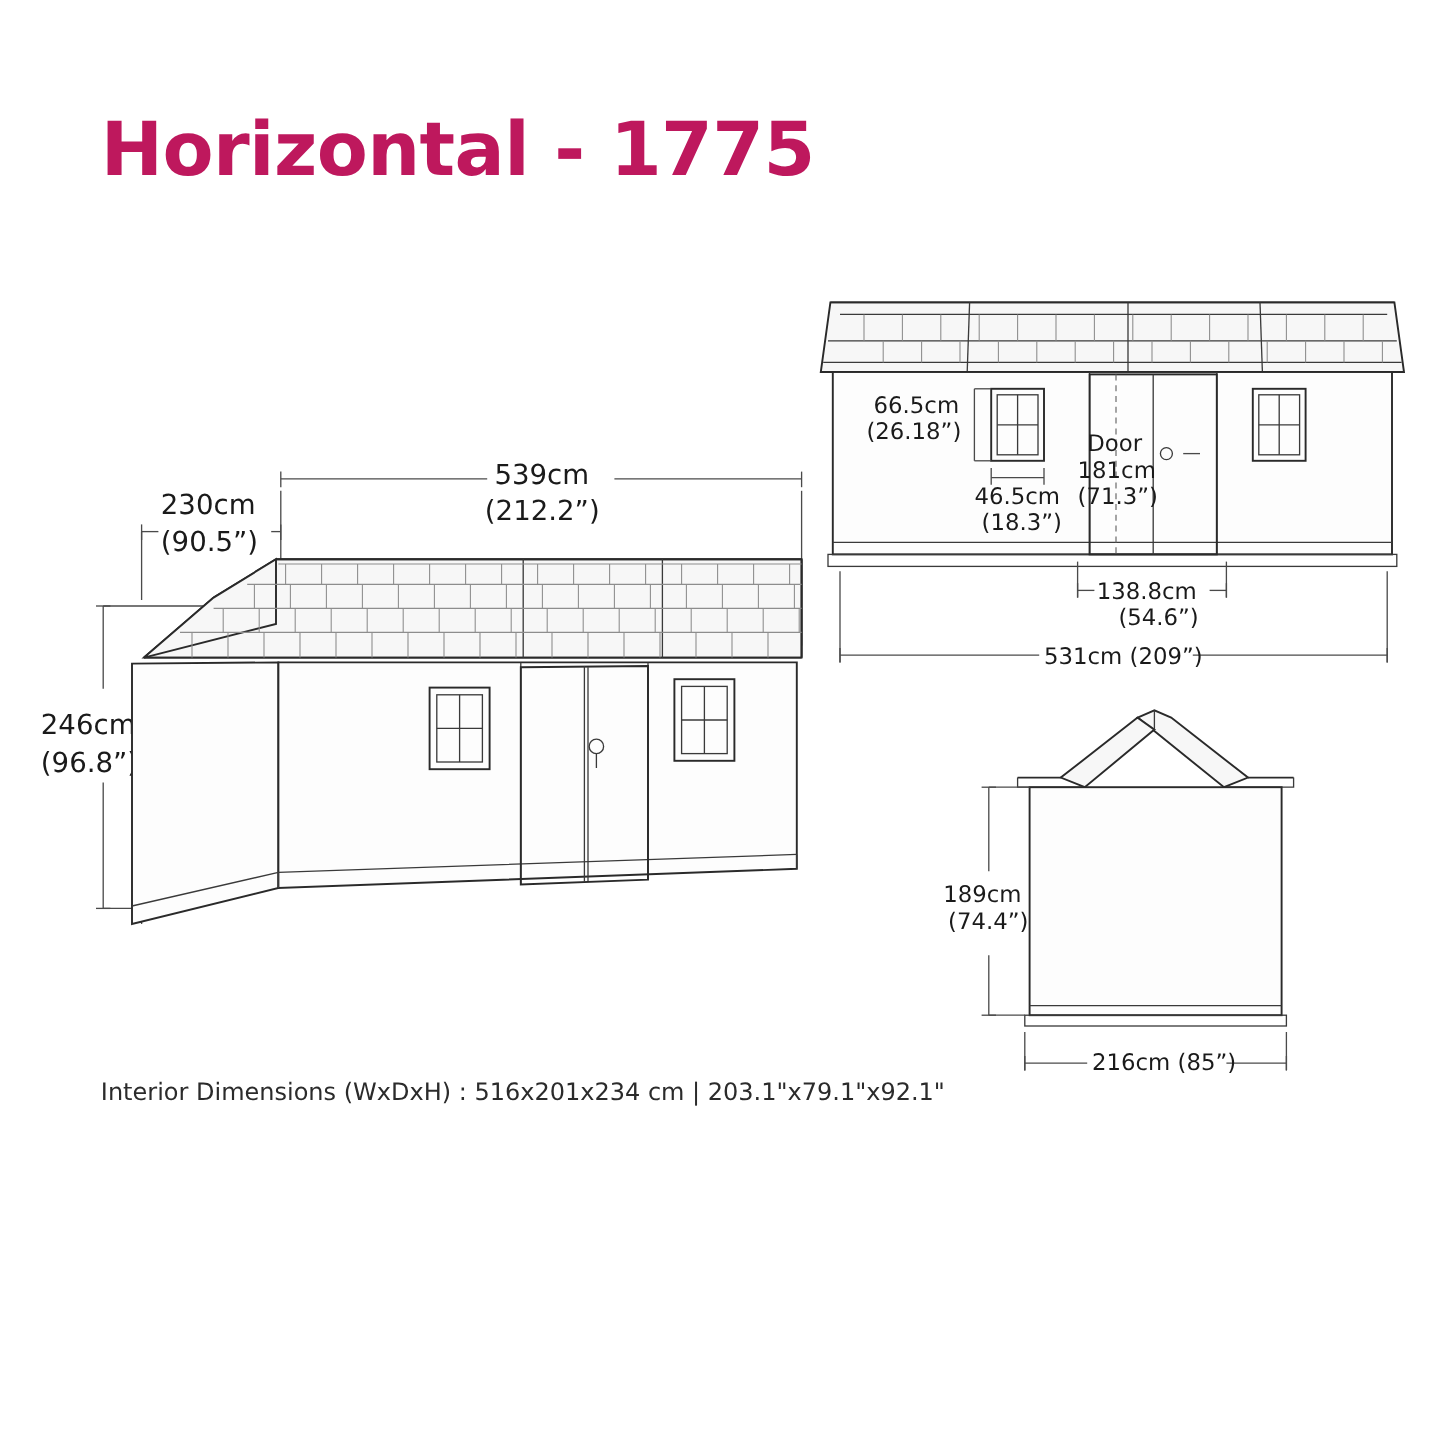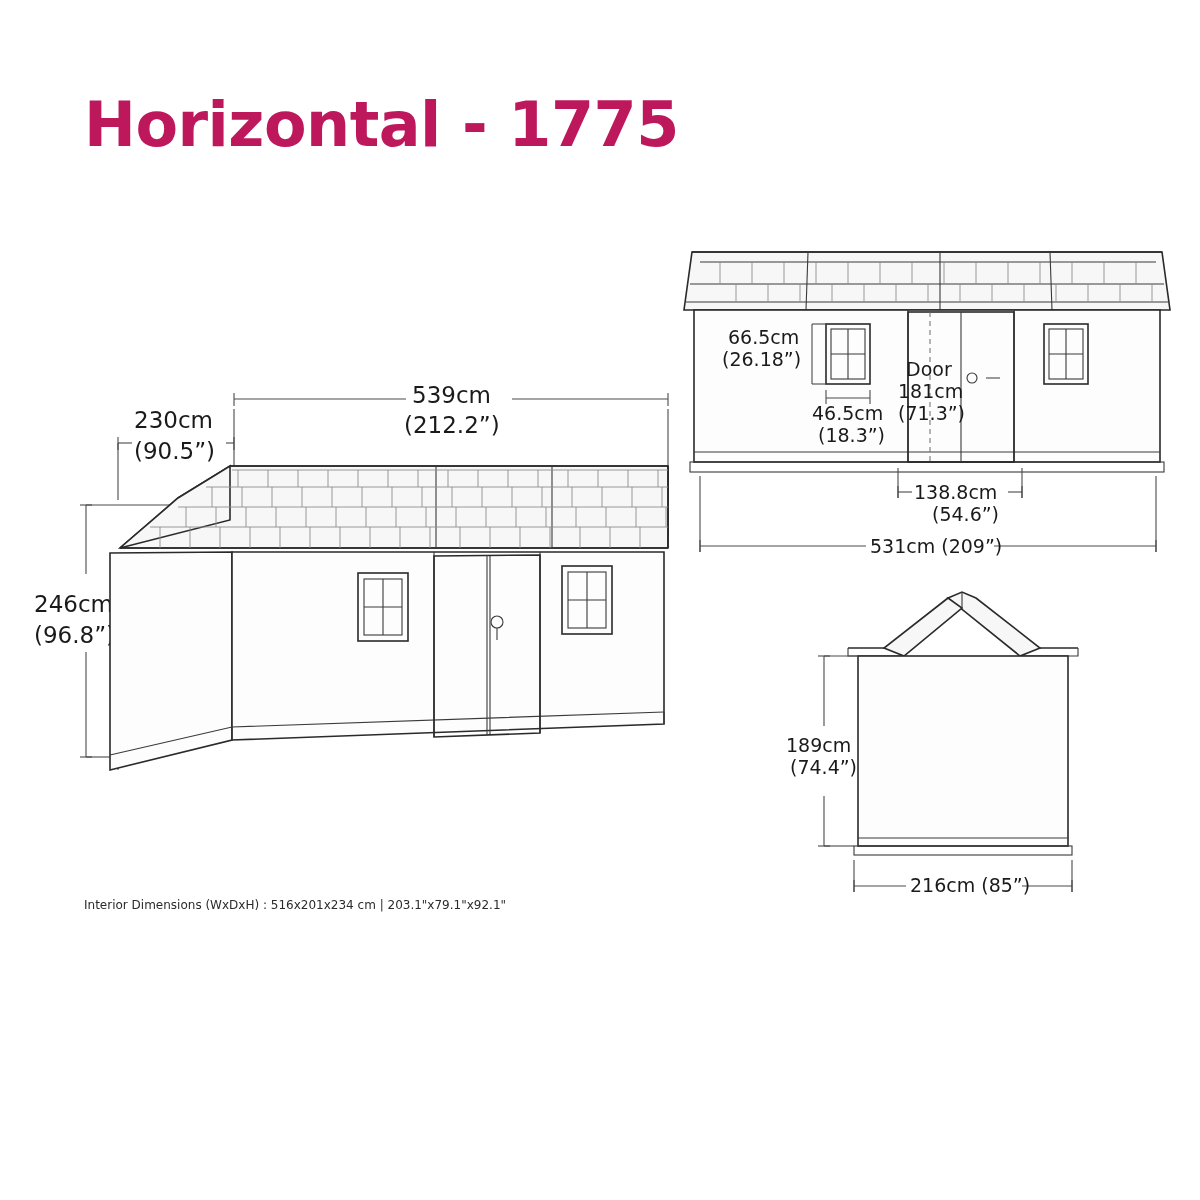--- a/index.html
+++ b/index.html
@@ -24,21 +24,21 @@
     font-weight: bold;
     letter-spacing: -0.5px;
     color: #be185d;
     white-space: nowrap;
   }
 
   .footnote {
     position: absolute;
     left: 84px;
     top: 898px;
-    font-size: 12px;
+    font-size: 20px;
     color: #2b2b2b;
     white-space: nowrap;
   }
 
   .svg-wrap {
     position: absolute;
     left: 0;
     top: 0;
     width: 1200px;
     height: 1200px;

